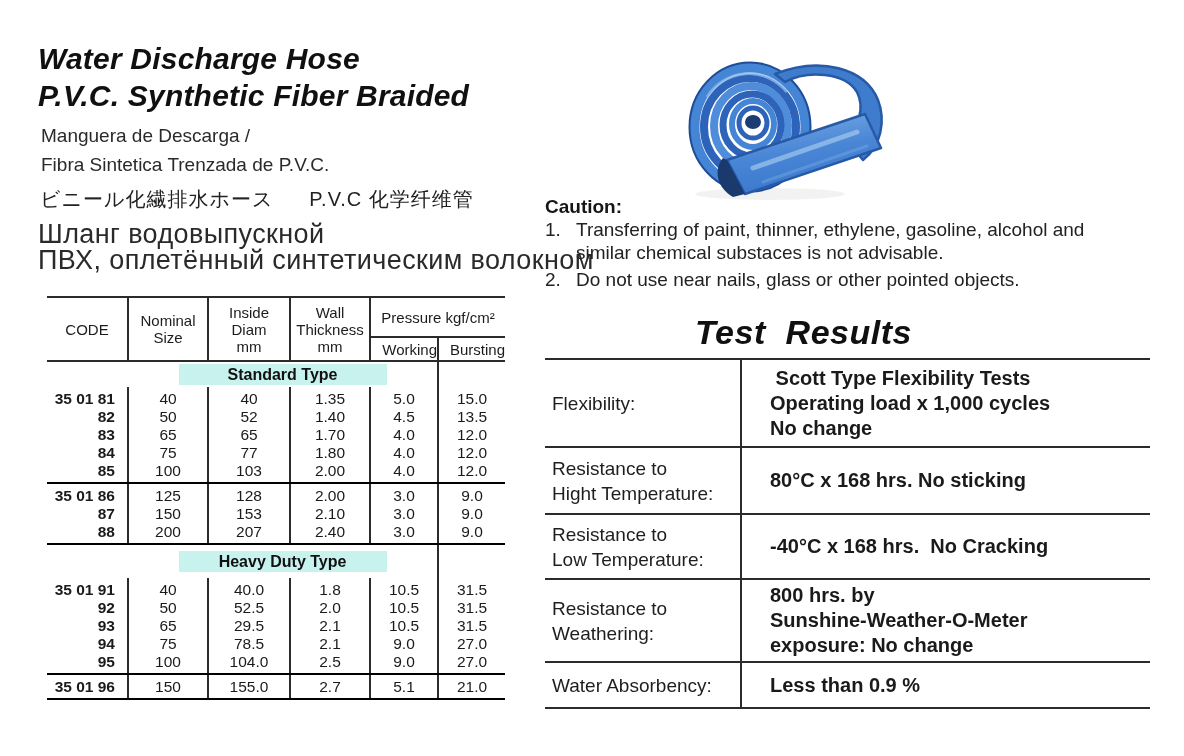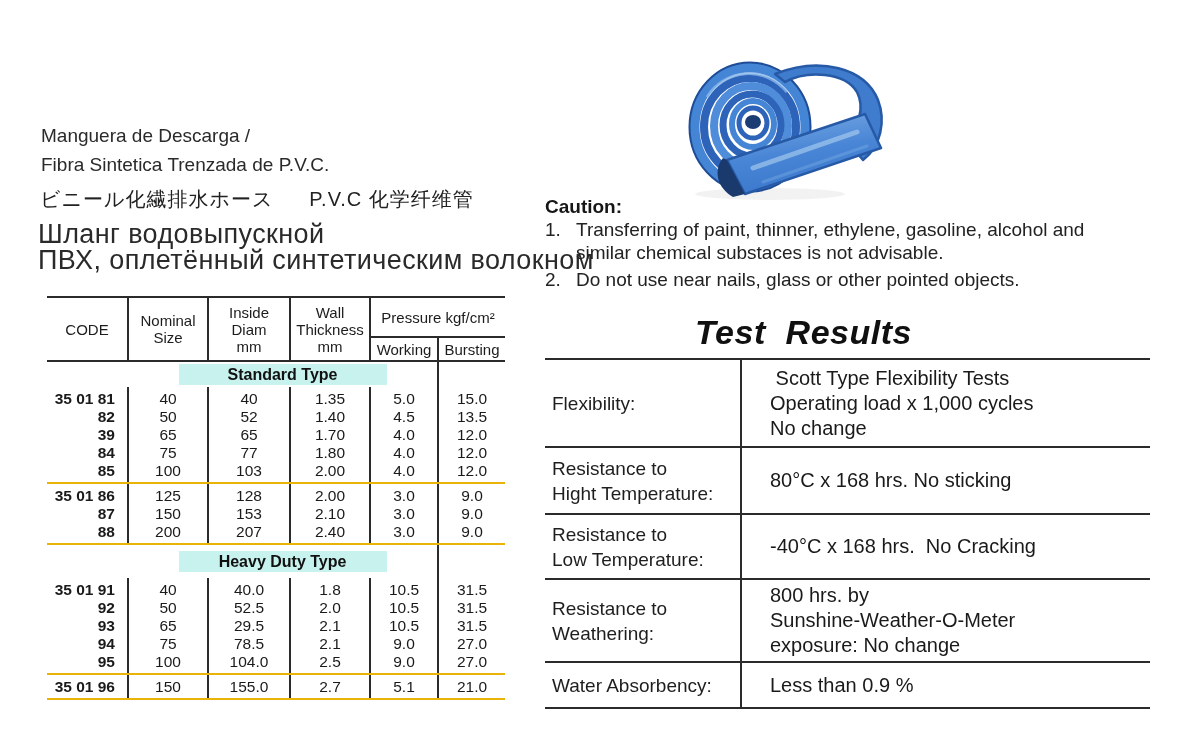--- a/index.html
+++ b/index.html
@@ -27,56 +27,60 @@
   
   #spec-wrap { left:47px; top:296px; }
   table.spec { border-collapse:collapse; table-layout:fixed; width:458px;
     border-top:2px solid #2b2b2b; }
   table.spec th, table.spec td { padding:0; font-weight:normal; }
   table.spec th { font-size:15px; line-height:17px; text-align:center;
     vertical-align:middle; white-space:pre-line; color:#1c1c1c; }
   .bl { border-left:2px solid #2b2b2b; }
   .bb { border-bottom:2px solid #2b2b2b; }
   tr.hdr1 th { height:38px; }
-  tr.hdr2 th { height:22px; }
+  tr.hdr2 th { height:22px;text-align:right; }
   tr.band td { vertical-align:middle; }
   tr.band .type-band { display:inline-block; width:208px; background:var(--hl,#c7f2ee);
     font-weight:bold; font-size:16px; line-height:21px; text-align:center; color:#111; }
   tr.band .mid { text-align:center; }
   tr.band-std td { height:25px; }
   tr.band-hd td { height:33px;margin-top:12px; }
-  tr.grp td { border-bottom:2px solid #eab308; vertical-align:top;
+  tr.grp td { border-bottom:2px solid #000000; vertical-align:top;
     padding:3px 0 2px 0; font-size:15.5px; color:#1a1a1a; }
   tr.grp .ln { line-height:18px; text-align:center; }
   tr.grp td.c-code { font-weight:bold; }
   tr.grp td.c-code .ln { text-align:right; padding-right:12px; }
 
   
   #test-title { left:545px; top:313px; width:605px; text-align:center;
     font-size:34px; font-weight:bold; font-style:italic; color:#101010;
     transform:translateX(-44px); letter-spacing:0.5px; }
   #test-wrap { left:545px; top:358px; }
   table.test { border-collapse:collapse; table-layout:fixed; width:605px;
     border-top:2px solid #2b2b2b; border-bottom:2px solid #2b2b2b; }
   table.test td { vertical-align:middle; white-space:pre-line; }
   table.test td.lab { width:187px; font-size:19px; line-height:25px; padding-left:7px; color:#1e1e1e; }
   table.test td.val { border-left:2px solid #2b2b2b; font-size:20px; line-height:25px;
-    padding-left:28px; color:#1a1a1a; }
+    padding-left:28px; color:#1a1a1a;font-weight:bold; }
   table.test tr + tr td { border-top:2px solid #2b2b2b; }
   tr.h84 td { height:84px; } tr.h63 td { height:63px; } tr.h61 td { height:61px; }
   tr.h79 td { height:79px; } tr.h42 td { height:42px; }
 
   
   #hose-photo { left:675px; top:42px; width:320px; height:160px; }
 </style>
 </head>
 <body>
 
 <div id="page" style="--hl: #c7f2ee;">
 
+  <div class="abs" id="title-block">
+    <div>Water Discharge Hose</div>
+    <div>P.V.C. Synthetic Fiber Braided</div>
+  </div>
 
   <div class="abs" id="subtitle-es">
     <div>Manguera de Descarga /</div>
     <div>Fibra Sintetica Trenzada de P.V.C.</div>
   </div>
 
   <div class="abs" id="cjk-row">
     <span>ビニール化繊排水ホース</span>
     <span>P.V.C 化学纤维管</span>
   </div>
@@ -160,21 +164,21 @@
         <td colspan="4" class="mid">
           <span class="type-band">Standard Type</span>
         </td>
         <td class="bl"></td>
       </tr>
 
       <tr class="grp">
         <td class="c-code">
               <div class="ln">35 01 81</div>
               <div class="ln">82</div>
-              <div class="ln">39</div>
+              <div class="ln">83</div>
               <div class="ln">84</div>
               <div class="ln">85</div>
             </td>
         <td class="bl">
               <div class="ln">40</div>
               <div class="ln">50</div>
               <div class="ln">65</div>
               <div class="ln">75</div>
               <div class="ln">100</div>
             </td>

